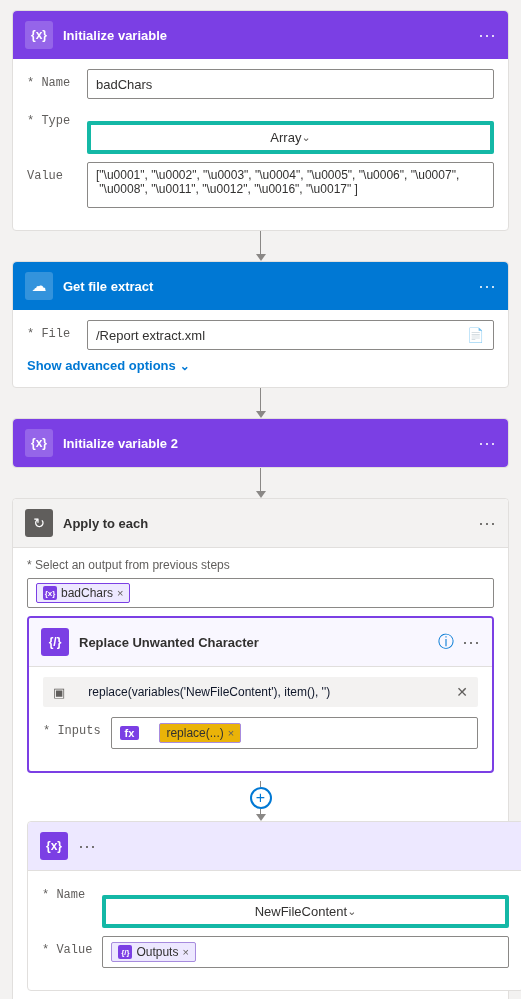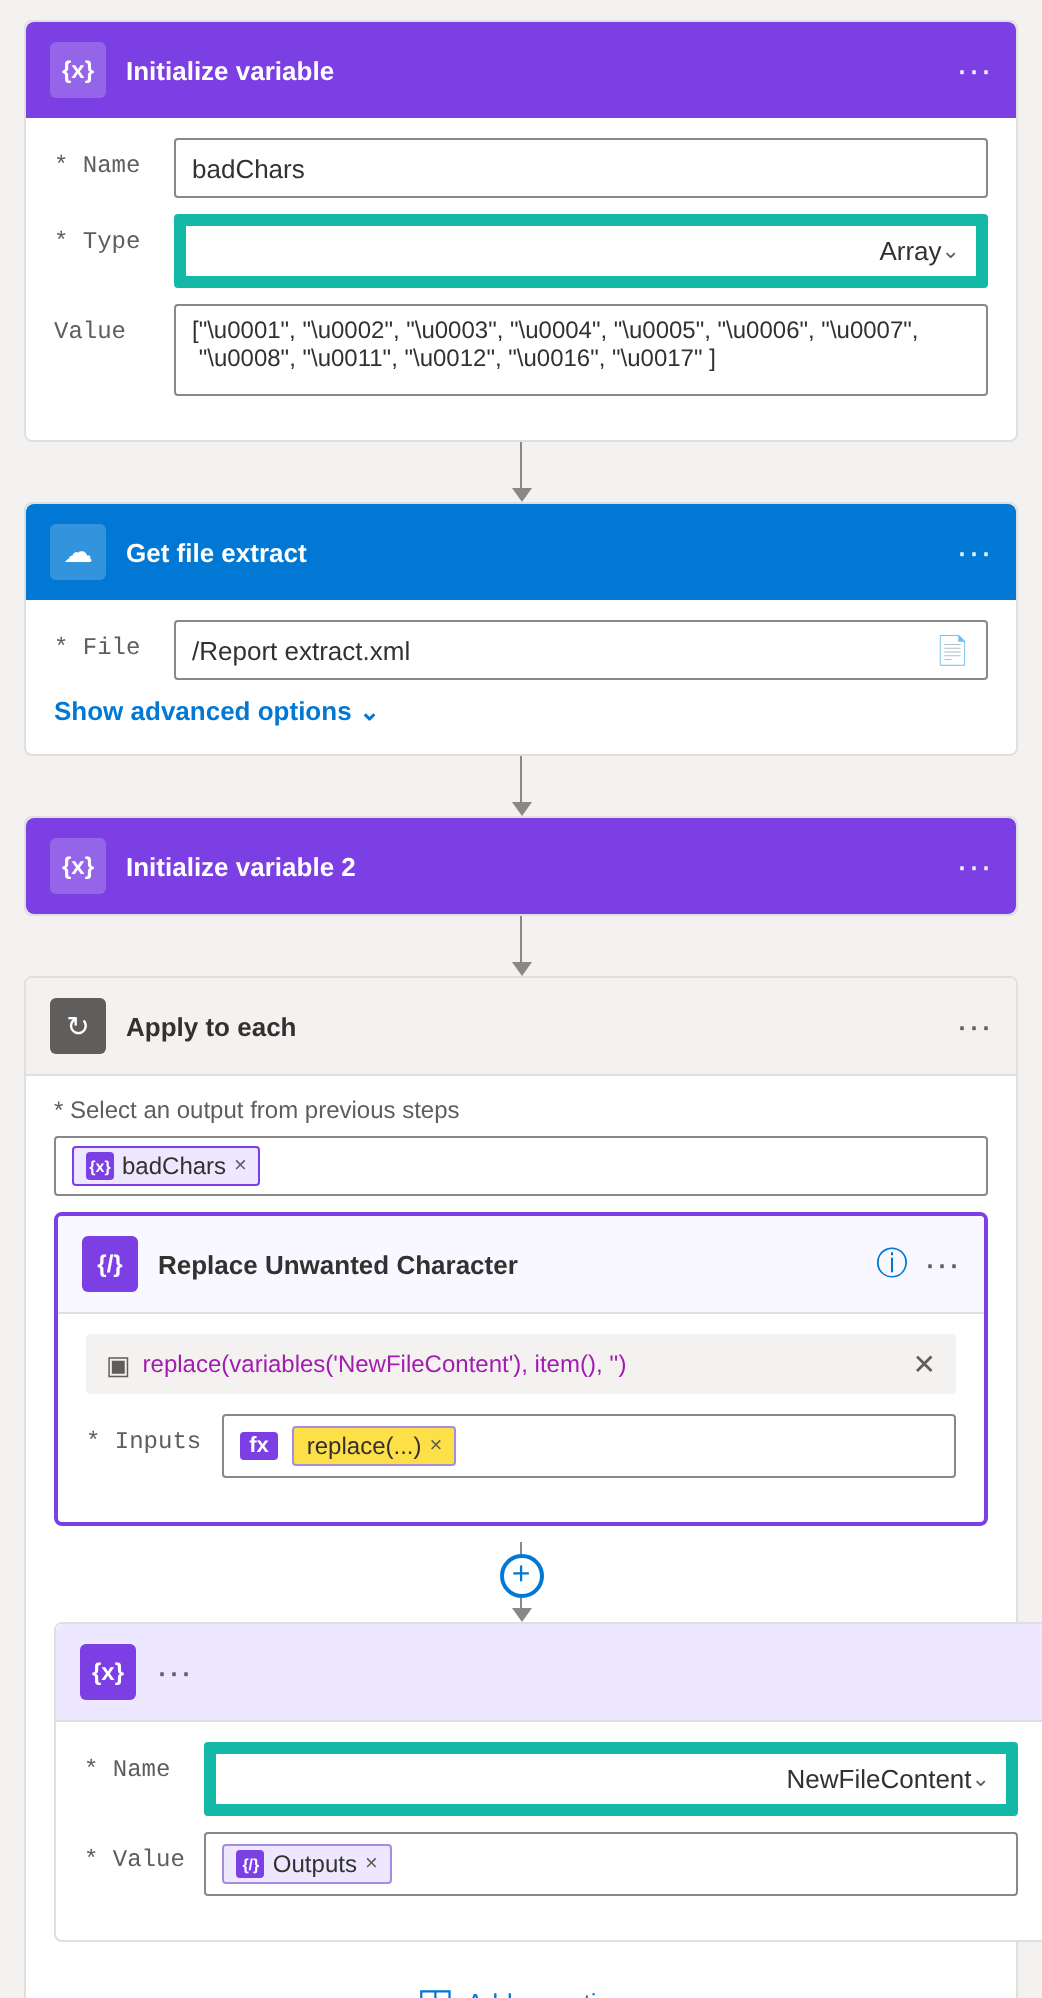--- a/index.html
+++ b/index.html
@@ -95,30 +95,31 @@
       align-items: center;
     }
     .field-input.multiline {
       min-height: 46px;
       align-items: flex-start;
       font-size: 12px;
       word-break: break-all;
     }
     .field-select {
       flex: 1;
-      border: 6px solid #14b8a6;
+      border: 4px solid #14b8a6;
       border-radius: 2px;
       padding: 5px 8px;
       font-size: 13px;
       background: #fff;
       color: #323130;
       min-height: 30px;
       display: flex;
       align-items: center;
-      justify-content: flex-end;
+      justify-content: center;
+      margin-top: 14px;
     }
     .chevron-down { font-size: 11px; color: #605e5c; }
 
     
     .arrow-connector {
       display: flex;
       flex-direction: column;
       align-items: center;
       height: 30px;
       position: relative;
@@ -321,24 +322,24 @@
       font-size: 14px;
       cursor: pointer;
     }
     .fx-badge {
       background: #7b3fe4;
       color: #fff;
       border-radius: 2px;
       padding: 1px 5px;
       font-size: 11px;
       font-weight: 600;
-      margin-right: 1px;
+      margin-right: 14px;
     }
     .replace-tag {
-      background: #fde047;
+      background: #eab308;
       border: 1px solid #a78bde;
       border-radius: 2px;
       padding: 2px 6px;
       font-size: 12px;
       display: flex;
       align-items: center;
       gap: 4px;
       color: #323130;
     }
     .replace-x { color: #605e5c; font-size: 11px; cursor: pointer; }
@@ -522,21 +523,21 @@
           <div class="inner-icon">
             <span style="font-size:12px;font-weight:700;">{/}</span>
           </div>
           <span style="font-weight:700;font-size:13px;color:#323130;flex:1;">Replace Unwanted Character</span>
           <span class="info-icon">ⓘ</span>
           <span class="inner-more">···</span>
         </div>
         <div class="inner-body">
           <div class="formula-row">
             <span class="formula-icon">▣</span>
-            <span style="flex:1;font-size:12px;color:#a21caf;">replace(variables('NewFileContent'), item(), '')</span>
+            <span style="flex:1;font-size:12px;color:#0f172a;margin-left:17px;">replace(variables('NewFileContent'), item(), '')</span>
             <span class="formula-x">✕</span>
           </div>
           <div class="field-row">
             <span class="field-label">* Inputs</span>
             <div class="field-input" style="display:flex;align-items:center;gap:6px;">
               <span class="fx-badge">fx</span>
               <div class="replace-tag">
                 <span>replace(...)</span>
                 <span class="replace-x">×</span>
               </div>

